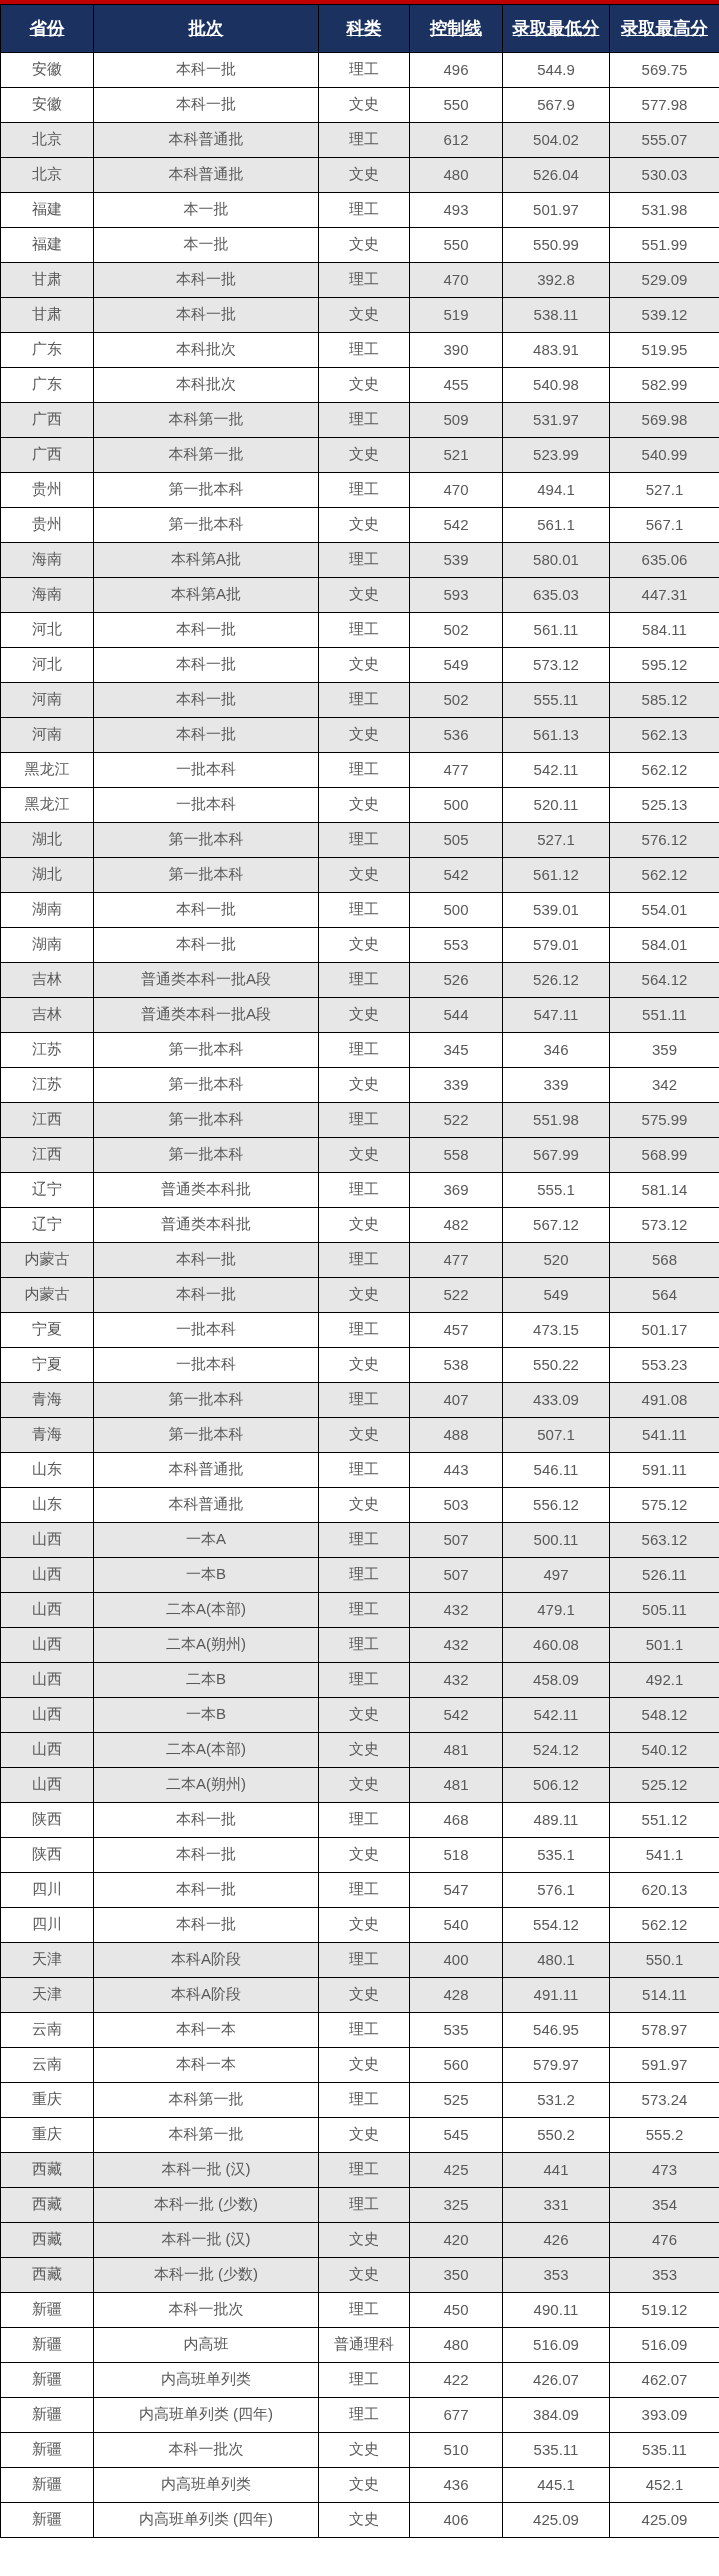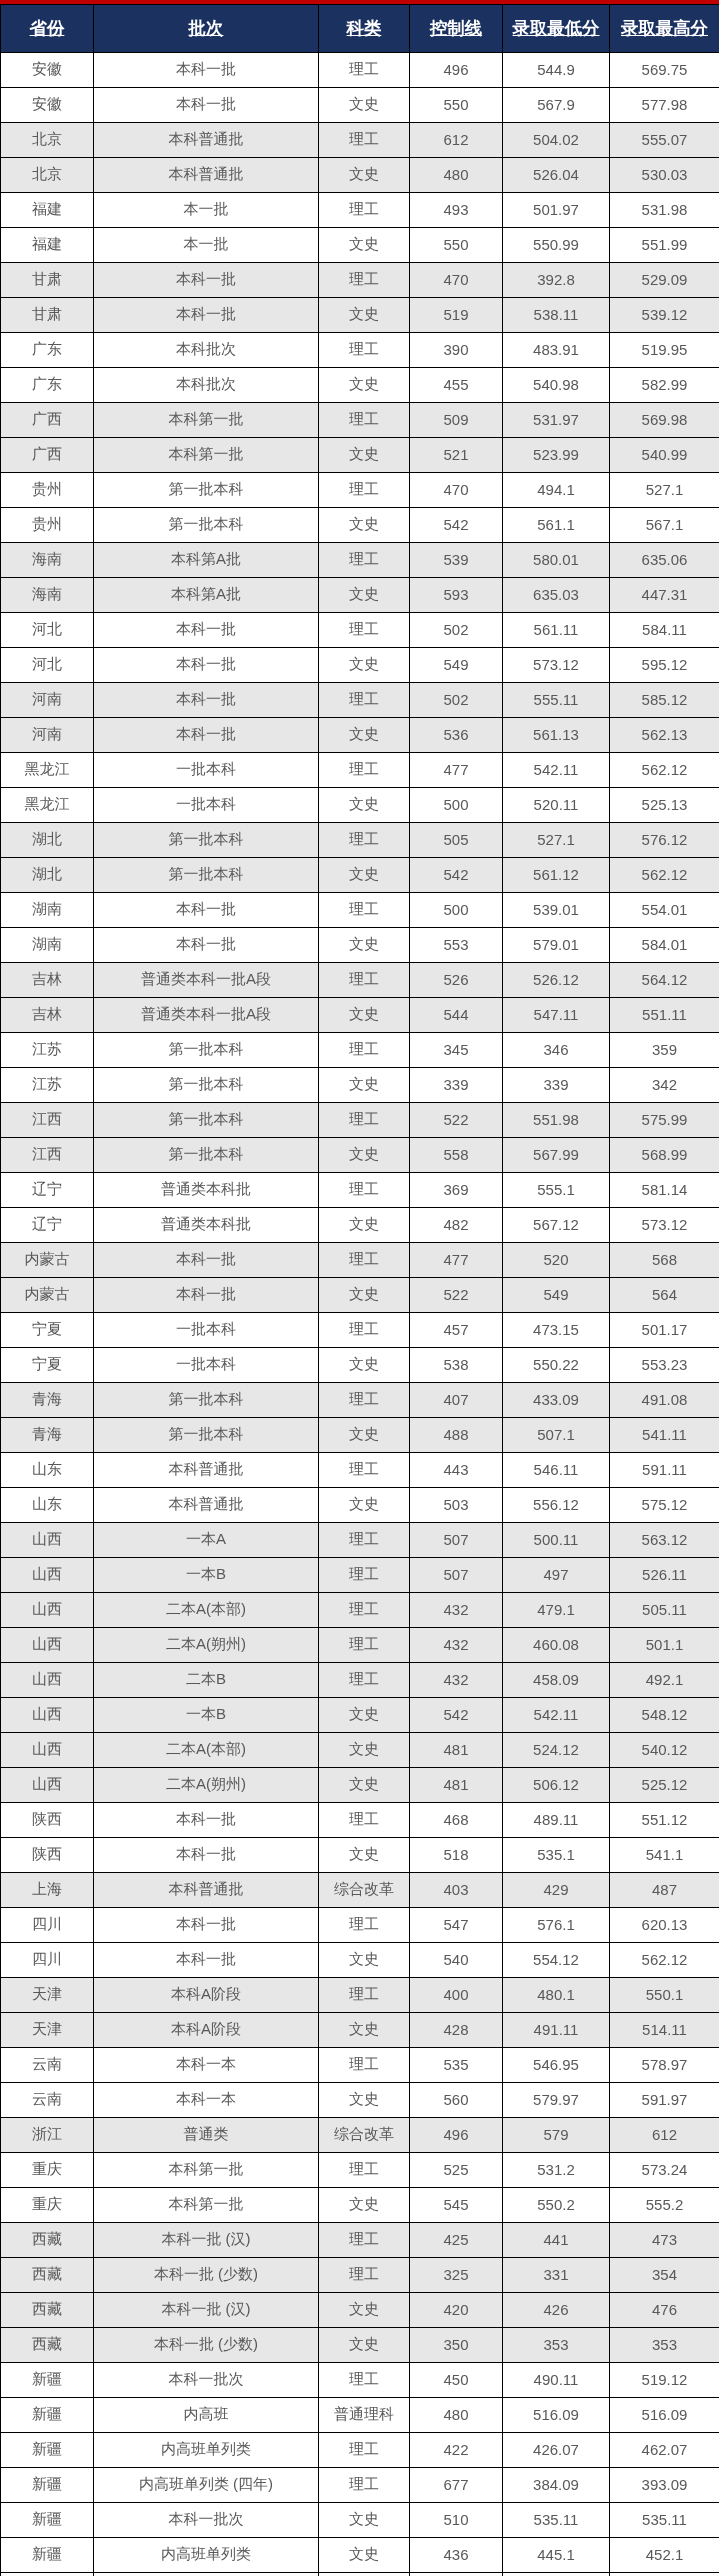--- a/index.html
+++ b/index.html
@@ -486,28 +486,20 @@
         <td>551.12</td>
       </tr>
       <tr>
         <td>陕西</td>
         <td>本科一批</td>
         <td>文史</td>
         <td>518</td>
         <td>535.1</td>
         <td>541.1</td>
       </tr>
-      <tr class="shaded">
-        <td>上海</td>
-        <td>本科普通批</td>
-        <td>综合改革</td>
-        <td>403</td>
-        <td>429</td>
-        <td>487</td>
-      </tr>
       <tr>
         <td>四川</td>
         <td>本科一批</td>
         <td>理工</td>
         <td>547</td>
         <td>576.1</td>
         <td>620.13</td>
       </tr>
       <tr>
         <td>四川</td>
@@ -541,28 +533,20 @@
         <td>546.95</td>
         <td>578.97</td>
       </tr>
       <tr>
         <td>云南</td>
         <td>本科一本</td>
         <td>文史</td>
         <td>560</td>
         <td>579.97</td>
         <td>591.97</td>
-      </tr>
-      <tr class="shaded">
-        <td>浙江</td>
-        <td>普通类</td>
-        <td>综合改革</td>
-        <td>496</td>
-        <td>579</td>
-        <td>612</td>
       </tr>
       <tr>
         <td>重庆</td>
         <td>本科第一批</td>
         <td>理工</td>
         <td>525</td>
         <td>531.2</td>
         <td>573.24</td>
       </tr>
       <tr>

